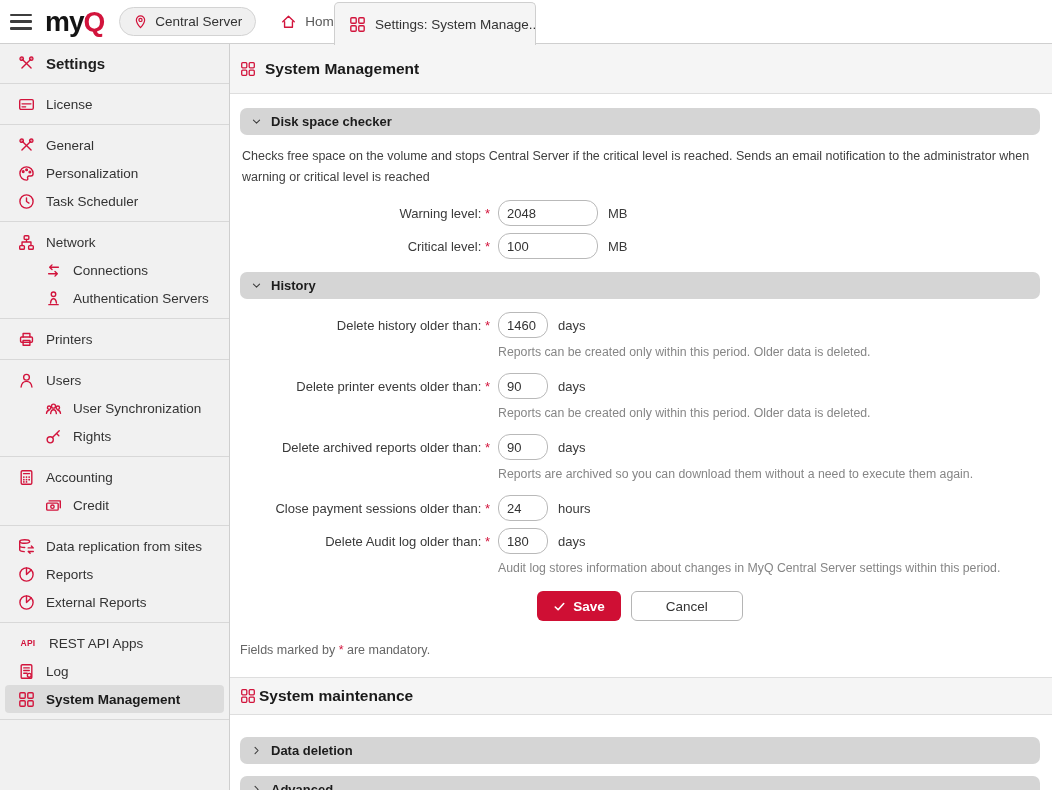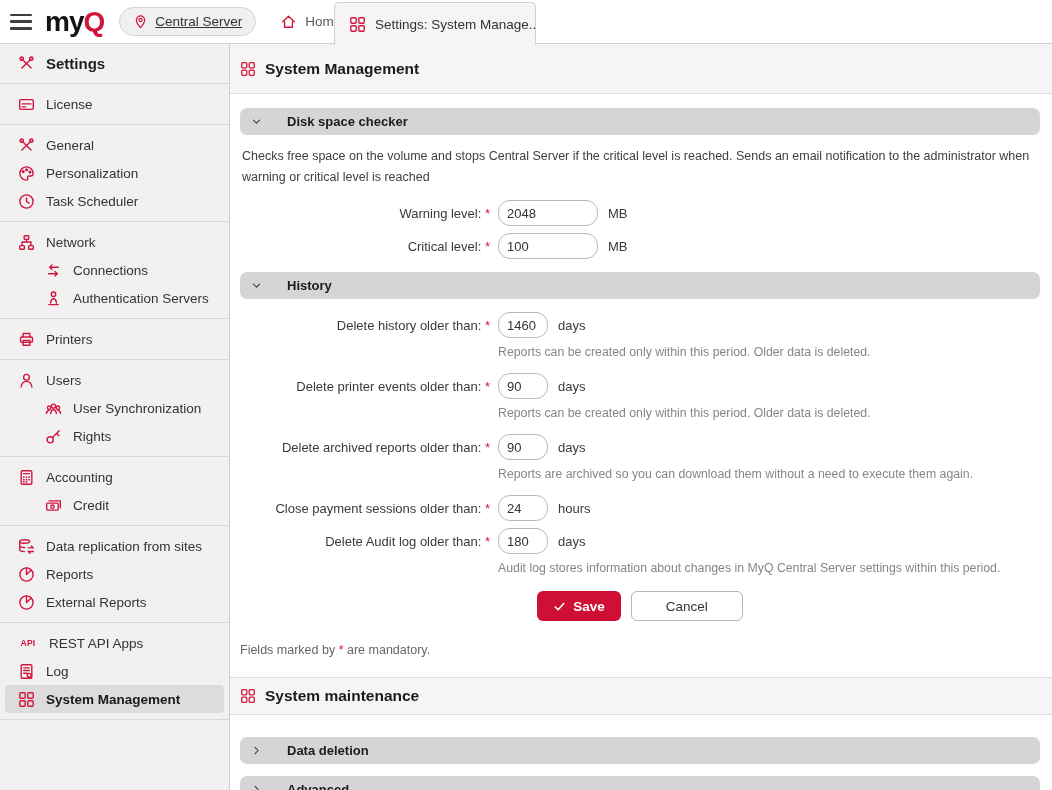--- a/index.html
+++ b/index.html
@@ -14,21 +14,21 @@
   body{width:1052px;height:790px;font-family:"Liberation Sans",sans-serif;color:var(--text);background:#fff;}
   .app{position:relative;width:1052px;height:790px;overflow:hidden;background:#fff;}
 
   
   .topbar{position:absolute;left:0;top:0;width:1052px;height:44px;background:#fff;border-bottom:1px solid var(--border);display:flex;align-items:center;z-index:2;}
   .hamburger{width:22px;height:16px;margin-left:10px;display:flex;flex-direction:column;justify-content:space-between;cursor:pointer;}
   .hamburger span{display:block;height:2.6px;background:#3d3d3d;border-radius:1px;}
   .logo{margin-left:13px;font-size:28px;font-weight:bold;letter-spacing:-1px;line-height:1;user-select:none;}
   .logo .logo-my{color:#141414;}
   .logo .logo-q{color:var(--red);}
-  .server-pill{display:flex;align-items:center;gap:7px;margin-left:15px;height:29px;padding:0 13px;background:#f0f0f0;border:1px solid #d3d3d3;border-radius:15px;font-size:13.5px;color:#333;font-family:inherit;cursor:pointer;text-decoration:underline;}
+  .server-pill{display:flex;align-items:center;gap:7px;margin-left:15px;height:29px;padding:0 13px;background:#f0f0f0;border:1px solid #d3d3d3;border-radius:15px;font-size:13.5px;color:#333;font-family:inherit;cursor:pointer;}
   .home-btn{display:flex;align-items:center;gap:8px;margin-left:24px;font-size:13.5px;color:#595959;cursor:pointer;}
   .tab{position:absolute;left:334px;top:2px;height:43px;width:202px;background:#f5f5f5;border:1px solid var(--border);border-bottom:none;border-radius:5px 5px 0 0;display:flex;align-items:center;gap:9px;padding:0 14px;font-size:13.5px;color:#333;z-index:3;cursor:pointer;white-space:nowrap;overflow:hidden;}
 
   
   .icon{width:17px;height:17px;flex:0 0 auto;display:inline-flex;align-items:center;justify-content:center;color:var(--red);}
   .icon svg{width:100%;height:100%;display:block;fill:none;stroke:currentColor;stroke-width:1.3;stroke-linecap:round;stroke-linejoin:round;}
   .icon.small{width:15px;height:15px;}
   .icon.chev{width:13px;height:13px;color:#3a3a3a;}
   .icon.check{width:13px;height:13px;color:#fff;}
   .icon.check svg{stroke-width:2;}
@@ -41,38 +41,38 @@
   .side-item{display:flex;align-items:center;gap:11px;height:28px;padding-left:18px;font-size:13.5px;color:#333;cursor:pointer;white-space:nowrap;}
   .side-item.indent{padding-left:45px;}
   .side-item.selected{background:#dcdcdc;border-radius:4px;margin:0 5px;padding-left:13px;font-weight:bold;color:#1a1a1a;}
 
   
   .main{position:absolute;left:230px;top:44px;width:822px;bottom:0;background:#fff;overflow:hidden;}
   .page-header{height:50px;background:#f5f5f5;border-bottom:1px solid #dedede;display:flex;align-items:center;gap:9px;padding:0 10px;font-size:15.5px;font-weight:bold;color:#1a1a1a;}
   .page-header .icon{width:16px;height:16px;}
   .content{padding:14px 12px 0 10px;}
 
-  .section-bar{height:27px;background:var(--bar);border-radius:7px;display:flex;align-items:center;gap:24px;padding:0 10px;font-size:13px;font-weight:bold;color:#1c1c1c;cursor:pointer;}
+  .section-bar{height:27px;background:var(--bar);border-radius:7px;display:flex;align-items:center;gap:8px;padding:0 10px;font-size:13px;font-weight:bold;color:#1c1c1c;cursor:pointer;}
   .section-bar.history{margin-top:13px;}
   .desc{margin:11px 2px 0;color:#404040;font-size:12.5px;line-height:1.65;max-width:990px;}
   .fields{margin-top:13px;}
   .field-row{display:flex;align-items:center;margin-bottom:7px;}
   .f-label{width:250px;text-align:right;font-size:13px;color:#3a3a3a;flex:0 0 auto;}
   .star{color:var(--red);}
   .f-input{margin-left:8px;width:100px;height:26px;border:1px solid #b9b9b9;border-radius:12px;padding:0 8px;font-size:13px;color:#333;font-family:inherit;background:#fff;}
   .f-input.narrow{width:50px;}
   .unit{margin-left:10px;font-size:13px;color:#3a3a3a;}
   .f-hint{margin:1px 0 14px 258px;font-size:12.3px;color:var(--muted);}
 
   .btn-row{display:flex;justify-content:center;gap:10px;margin-top:16px;}
   .btn-save{display:flex;align-items:center;gap:7px;background:#cf0f34;color:#fff;font-weight:bold;font-size:13.5px;border:none;border-radius:6px;height:30px;padding:0 16px;font-family:inherit;cursor:pointer;}
   .btn-cancel{background:#fff;border:1px solid #b5b5b5;border-radius:6px;height:30px;padding:0 34px;font-size:13.5px;color:#333;font-family:inherit;cursor:pointer;}
   .note{margin:22px 0 0;font-size:12.5px;color:#666;}
 
-  .maint-header{margin:20px -12px 0 -10px;height:38px;background:#f5f5f5;border-top:1px solid #dedede;border-bottom:1px solid #dedede;display:flex;align-items:center;gap:9px;padding:0 10px;font-size:15.5px;font-weight:bold;color:#1a1a1a;}
+  .maint-header{margin:20px -12px 0 -10px;height:38px;background:#f5f5f5;border-top:1px solid #dedede;border-bottom:1px solid #dedede;display:flex;align-items:center;gap:3px;padding:0 10px;font-size:15.5px;font-weight:bold;color:#1a1a1a;}
   .maint-header .icon{width:16px;height:16px;}
   #collapsed-sections .section-bar{margin-top:12px;}
   #collapsed-sections .section-bar:first-child{margin-top:22px;}
 </style>
 </head>
 <body>
 
 <div class="app">
 
   <header class="topbar">

